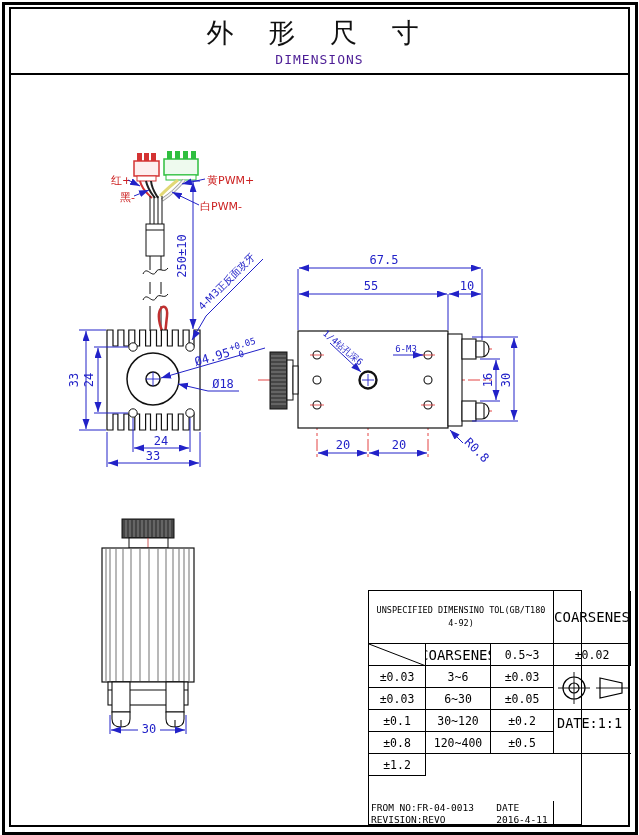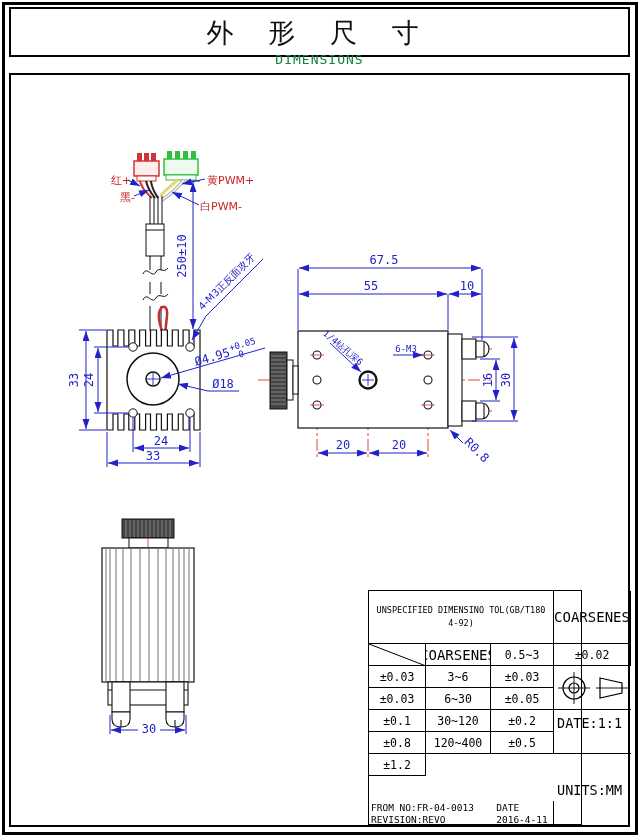--- a/index.html
+++ b/index.html
@@ -1,24 +1,24 @@
 <!DOCTYPE html>
 <html><head>
 <meta charset="utf-8">
 <style>
   html,body{margin:0;padding:0;background:#fff;}
   body{width:639px;height:835px;position:relative;overflow:hidden;
        font-family:"DejaVu Sans Mono","Liberation Mono",monospace;}
   .outer-border{position:absolute;left:2px;top:2px;width:630px;height:827px;
        border:3px solid #000;}
-  .title-box{position:absolute;left:9px;top:7px;width:621px;height:50px;
+  .title-box{position:absolute;left:9px;top:7px;width:621px;height:68px;
        border:2px solid #000;box-sizing:border-box;text-align:center;}
   .title-cn{margin-top:6px;font-size:27px;letter-spacing:14px;color:#111;
        font-family:"Liberation Serif","DejaVu Serif",serif;}
-  .title-en{font-size:13px;letter-spacing:1px;color:#15803d;margin-top:1px;}
+  .title-en{font-size:13px;letter-spacing:1px;color:#4c1d95;margin-top:1px;}
   .drawing-box{position:absolute;left:9px;top:73px;width:621px;height:754px;
        border:2px solid #000;box-sizing:border-box;}
   svg text{font-family:"DejaVu Sans Mono","Liberation Mono",monospace;}
   .dimtxt{fill:#2222c8;font-size:12px;}
   .dimtxt-s{fill:#2222c8;font-size:9px;}
   .cnote{fill:#2222c8;font-size:10px;font-family:"DejaVu Sans","Liberation Sans",sans-serif;}
   .rlabel{fill:#cc2020;font-size:11px;font-family:"DejaVu Sans","Liberation Sans",sans-serif;}
 
   
   .tol-table{position:absolute;left:368px;top:590px;width:214px;height:235px;
@@ -381,19 +381,18 @@
   <div>±0.1</div>
   <div class="c-scale">DATE:1:1</div>
 
   <div>30~120</div>
   <div>±0.2</div>
   <div>±0.8</div>
 
   <div>120~400</div>
   <div>±0.5</div>
   <div>±1.2</div>
-  <div class="c-units">UNITS:MM</div>
 
   <div class="c-fromdate">
     <div>FROM NO:FR-04-0013 REVISION:REVO</div>
     <div>DATE 2016-4-11</div>
   </div>
 </div>
 
 </body></html>

